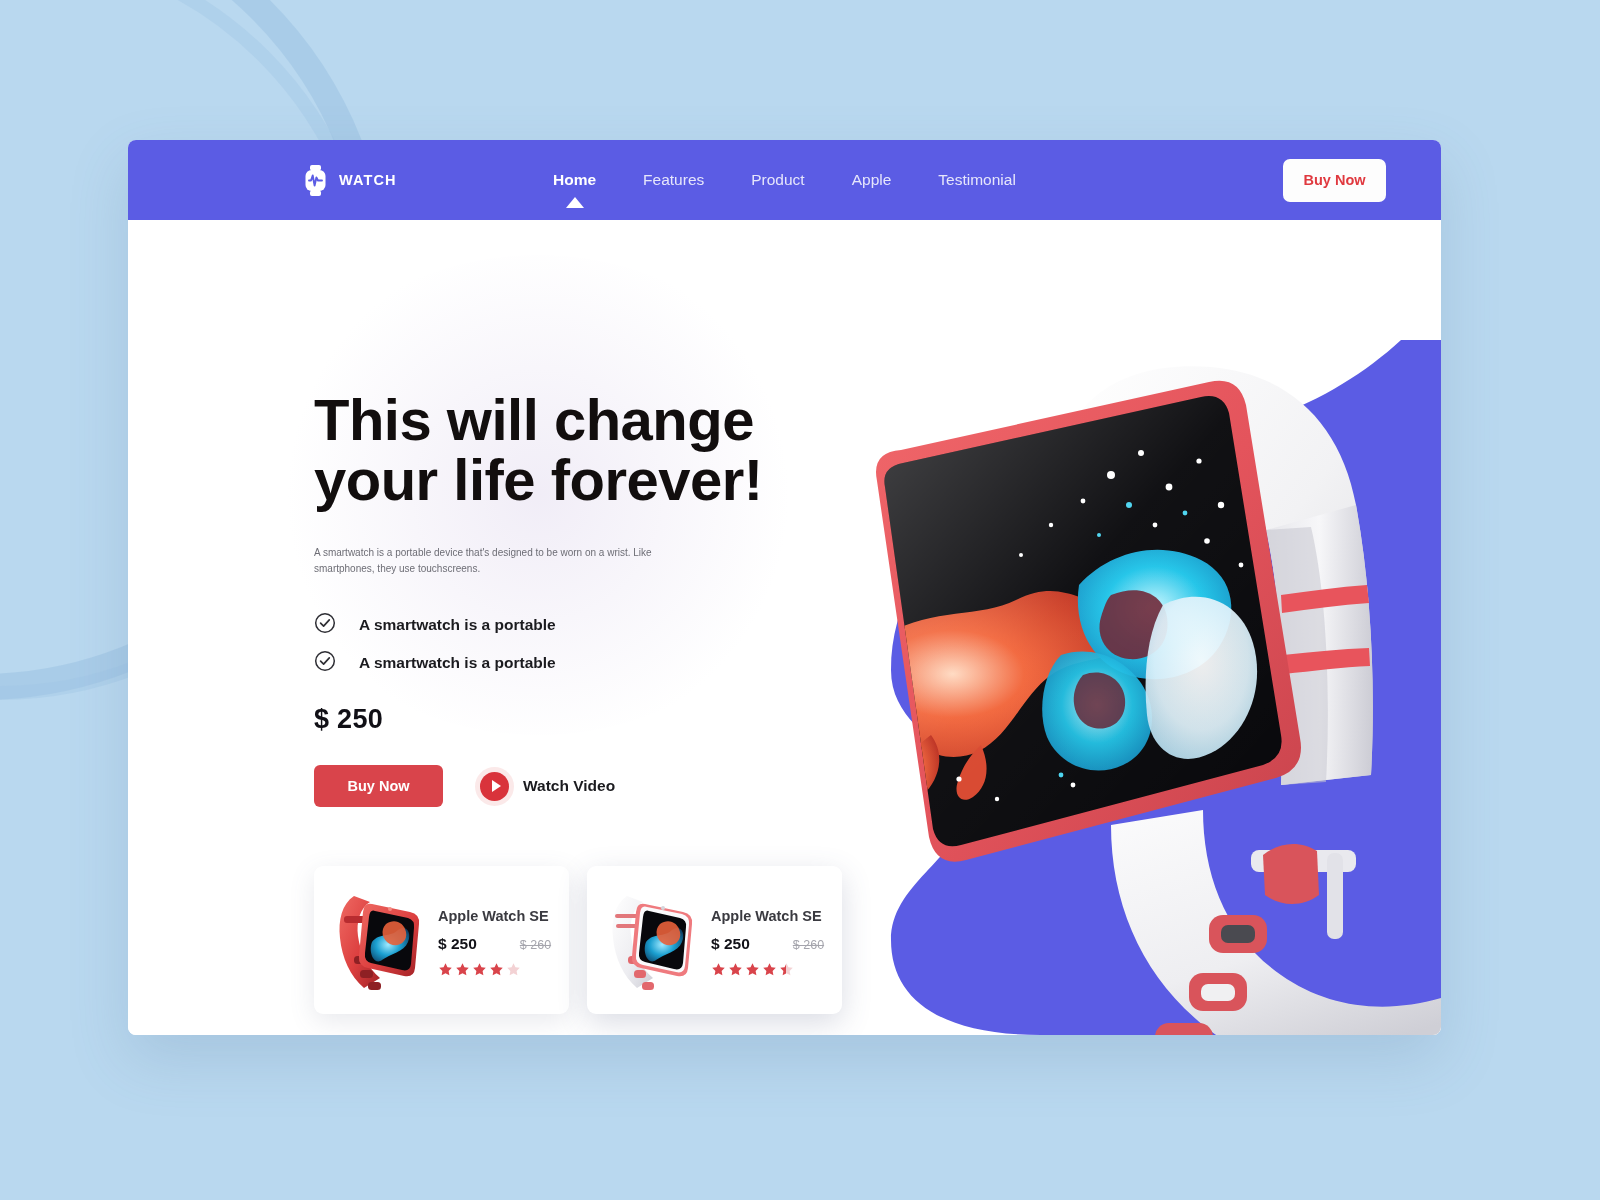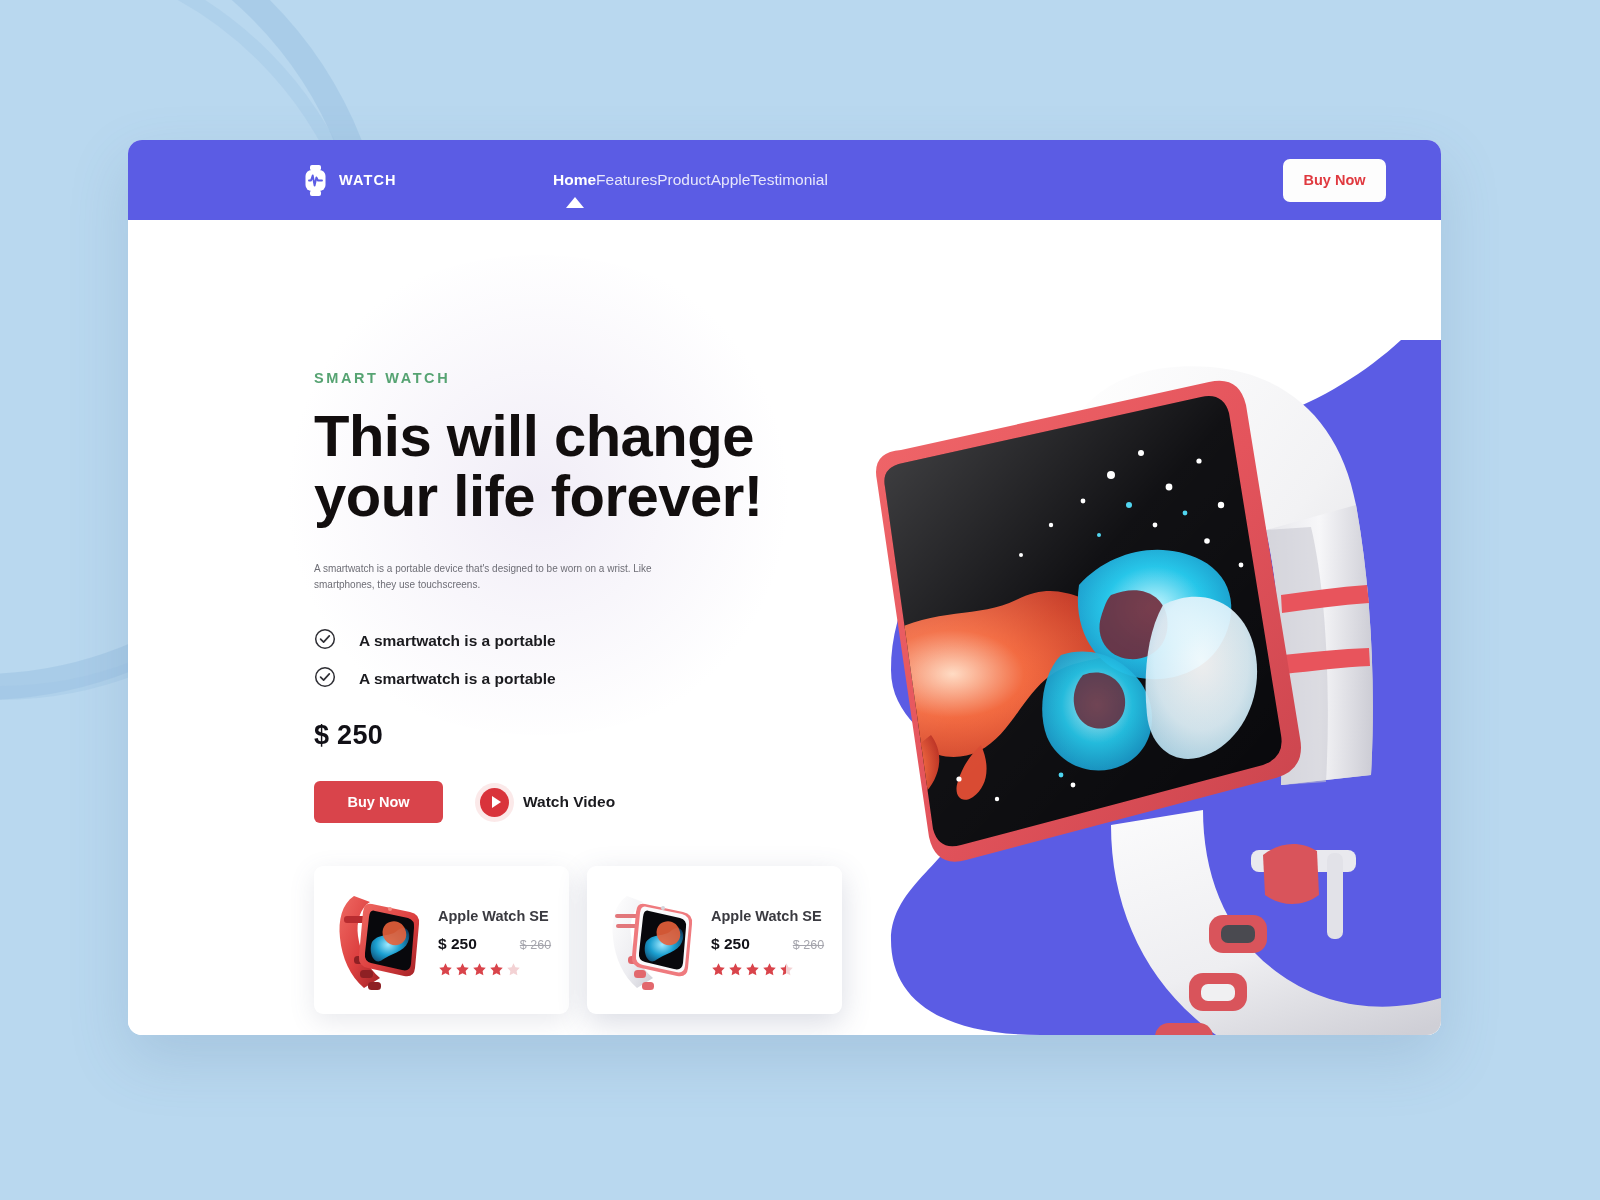--- a/index.html
+++ b/index.html
@@ -18,21 +18,21 @@
     pointer-events:none;
   }
   .bg-arc.a1 { left:-430px; top:-120px; width:820px; height:820px; }
   .bg-arc.a2 { left:-380px; top:-60px; width:760px; height:760px; border-width:14px; border-color:rgba(160,198,230,0.38); }
 
   
   .panel {
     position:absolute;
     left:128px; top:140px;
     width:1313px; height:895px;
-    border-radius:14px;
+    border-radius:8px;
     background:#ffffff;
     overflow:hidden;
     box-shadow:0 24px 60px rgba(80,110,150,0.18);
   }
 
   
   .header {
     position:relative;
     height:80px;
     background:#5b5ce4;
@@ -44,20 +44,21 @@
   .brand { display:flex; align-items:center; gap:11px; width:300px; padding-left:115px;}
   .brand-icon { width:25px; height:31px; position:relative; flex:none; }
   .brand-text {
     color:#fff; font-size:14.5px; font-weight:bold; letter-spacing:1.1px;
   }
 
   .nav {
     flex:1;
     display:flex;
     align-items:center;
+    gap:47px;
     justify-content:flex-start;
     padding-left:65px;
     position:relative;
   }
   .nav-item {
     color:#e6e6fb;
     font-size:15.5px;
     position:relative;
     cursor:pointer;
     white-space:nowrap;
@@ -374,21 +375,20 @@
             <circle cx="288" cy="180" r="2"></circle>
               <circle cx="250" cy="420" r="2.4"></circle>
           </g>
 
           <rect x="50" y="20" width="450" height="500" fill="url(#glassGlare)"></rect>
         </g>
       </g>
     </svg>
 
     <div class="content">
-      <div class="eyebrow">SMART WATCH</div>
       <h1 class="headline">
         <span>This will change</span><br>
         <span>your life forever!</span>
       </h1>
       <p class="lede">A smartwatch is a portable device that's designed to be worn on a wrist. Like smartphones, they use touchscreens.</p>
 
       <div class="features">
         <div class="feature">
           <span>
             <svg width="22" height="22" viewBox="0 0 22 22">

